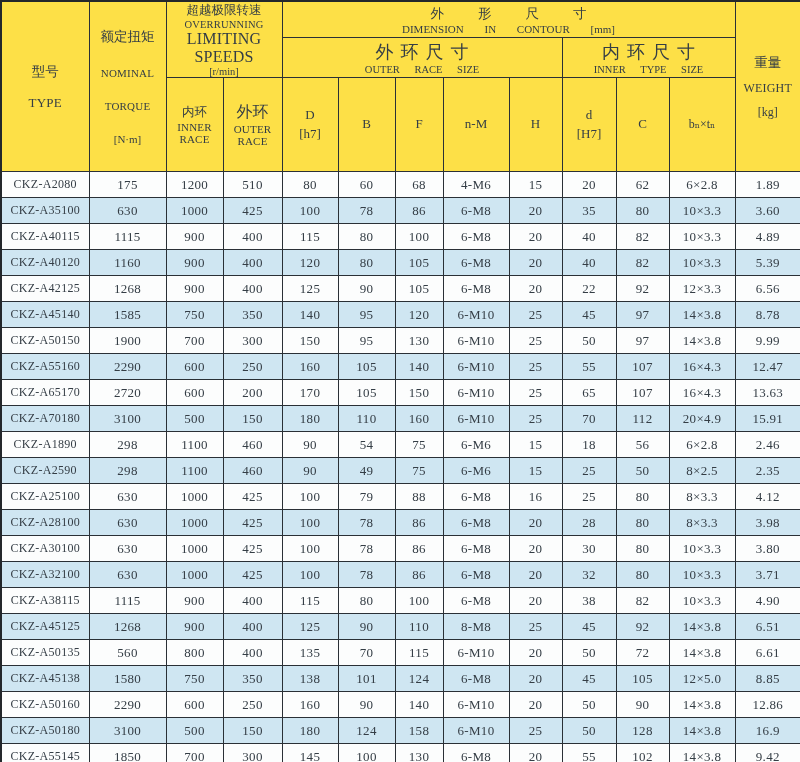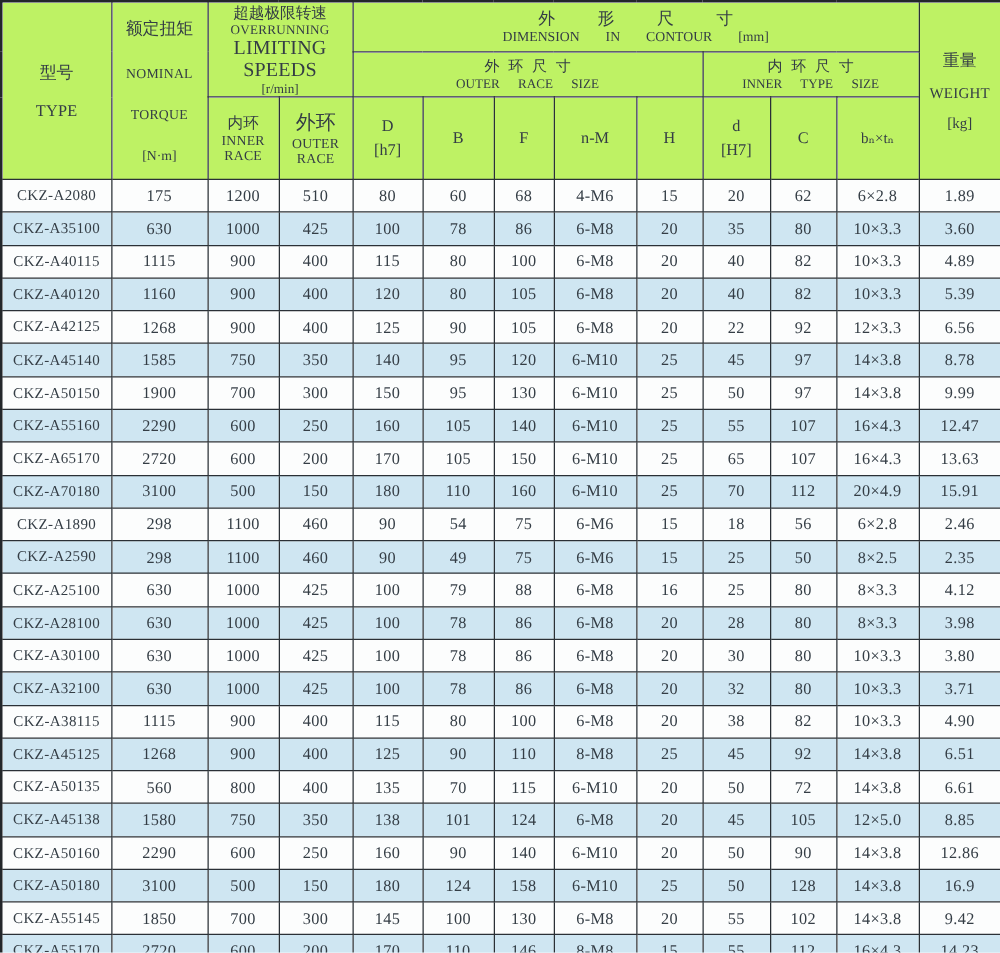--- a/index.html
+++ b/index.html
@@ -16,38 +16,38 @@
     background: #fcfdfd;
     border: 2px solid #23272b;
   }
   th, td {
     border: 1px solid #2a3036;
     text-align: center;
     vertical-align: middle;
     overflow: hidden;
     padding: 0 1px;
   }
-  thead th { background: #bef264; font-weight: normal; }
+  thead th { background: #fde047; font-weight: normal; }
   thead tr.band1 { height: 33px; }
   thead tr.band2 { height: 30px; }
-  thead tr.band3 { height: 66px; }
+  thead tr.band3 { height: 94px; }
   tbody tr { height: 26px; }
   tbody tr:nth-child(even) td { background: #cfe6f2; }
   tbody td { font-size: 13px; letter-spacing: 0.3px; }
   tbody td.type-cell { font-size: 12px; }
   .zh  { font-size: 13.5px; }
   .en  { font-size: 11px; letter-spacing: 0.2px; }
   .unit{ font-size: 11px; font-family: Liberation Serif, serif; }
   .gap-sm { margin-top: 21px; }
   .gap-md { margin-top: 9px; }
   .gap-lg { margin-top: 14px; }
   
   .dim-zh  { font-size: 13.5px; letter-spacing: 34px; text-indent: 34px; }
   .dim-en  { font-size: 11px; word-spacing: 18px; }
-  .size-zh { font-size: 12px; letter-spacing: 7px; text-indent: 7px; font-family: Liberation Serif, serif; }
+  .size-zh { font-size: 18px; letter-spacing: 7px; text-indent: 7px; font-family: Liberation Serif, serif; }
   .size-en { font-size: 10.5px; word-spacing: 12px; }
   .colhead { font-size: 13px; line-height: 1.45; }
 </style>
 </head>
 <body>
 
 <table class="spec">
   <colgroup>
     <col style="width:88px">
       <col style="width:77px">

